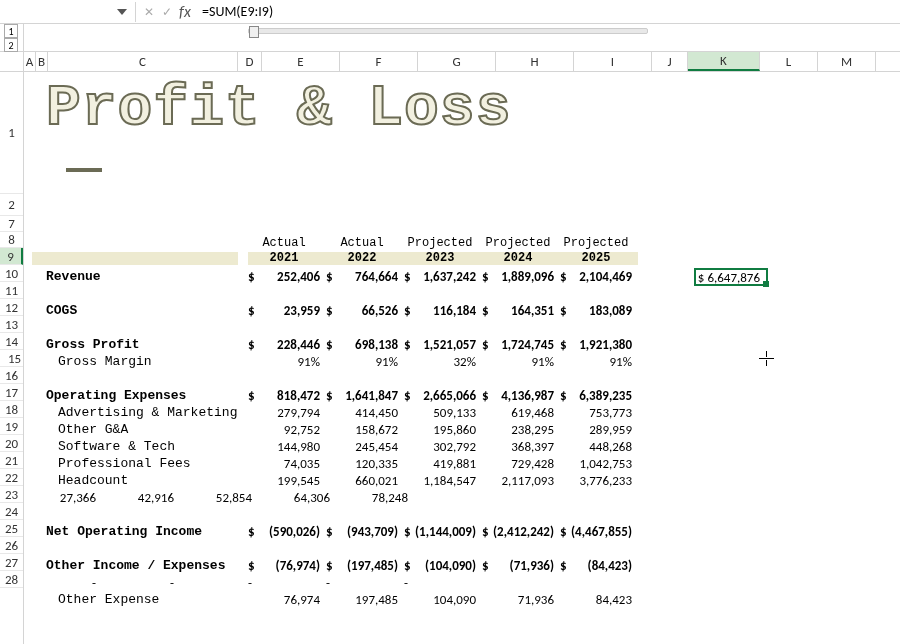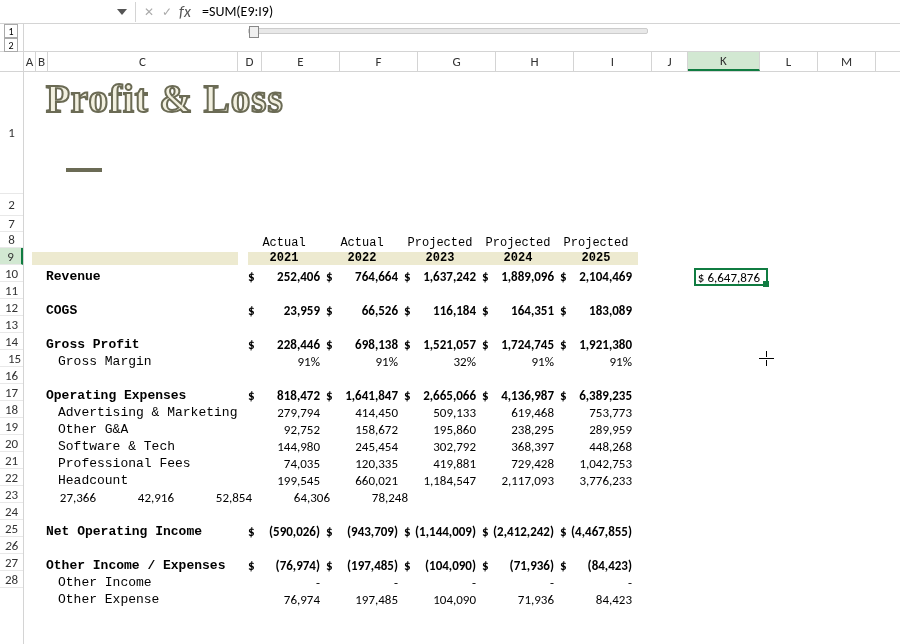--- a/index.html
+++ b/index.html
@@ -85,22 +85,22 @@
       font-size:13px; color:#333;
     }
     .rowhdr { border-bottom:1px solid #e8e8e8; display:flex; align-items:center; justify-content:center; flex-shrink:0;}
     .rowhdr.active { background:#d2e8d2; border-right:2px solid #107c41; }
     .cells { position:relative; flex:1; background:#fff; }
 
     
     .big-title {
       position:absolute;
       left: 22px; top: 4px;
-      font-family: Liberation Serif, serif;
-      font-size: 39px;
+      font-family: Liberation Mono, monospace;
+      font-size: 58px;
       font-weight: 900;
       color: #f2f0e0;
       -webkit-text-stroke: 2px #6b6b55;
       letter-spacing: 1px;
     }
     .title-underline {
       position:absolute;
       left: 42px; top: 96px;
       width: 36px; height:4px; background:#6b6b55;
     }
@@ -211,21 +211,21 @@
       <div class="rowhdr" style="height: 17px;">16</div>
       <div class="rowhdr" style="height: 17px;">17</div>
       <div class="rowhdr" style="height: 17px;">18</div>
       <div class="rowhdr" style="height: 17px;">19</div>
       <div class="rowhdr" style="height: 17px;">20</div>
       <div class="rowhdr" style="height: 17px;">21</div>
       <div class="rowhdr" style="height: 17px;">22</div>
       <div class="rowhdr" style="height: 17px;">23</div>
       <div class="rowhdr" style="height: 17px;">24</div>
       <div class="rowhdr" style="height: 17px;">25</div>
-      <div class="rowhdr" style="height: 17px; font-style: italic;">26</div>
+      <div class="rowhdr" style="height: 17px;">26</div>
       <div class="rowhdr" style="height: 17px;">27</div>
       <div class="rowhdr" style="height: 17px;">28</div>
     </div>
   <div class="cells">
     <div class="big-title">Profit &amp; Loss</div>
     <div class="title-underline"></div>
 
     <div class="beige-band" style="left:8px; top:180px; width:206px;"></div>
     <div class="beige-band" style="left:224px; top:180px; width:390px;"></div>
 
@@ -349,21 +349,20 @@
         <div class="tblrow" style="height: 17px;"></div>
         <div class="tblrow">
           <div class="lbl-col bold">Other Income / Expenses</div>
           <div class="num-col bold"><span style="float:left;font-weight:bold">$</span>(76,974)</div>
           <div class="num-col bold"><span style="float:left;font-weight:bold">$</span>(197,485)</div>
           <div class="num-col bold"><span style="float:left;font-weight:bold">$</span>(104,090)</div>
           <div class="num-col bold"><span style="float:left;font-weight:bold">$</span>(71,936)</div>
           <div class="num-col bold"><span style="float:left;font-weight:bold">$</span>(84,423)</div>
         </div>
         <div class="tblrow">
-          <div class="lbl-col indent">Other Income</div>
           <div class="num-col">-</div>
           <div class="num-col">-</div>
           <div class="num-col">-</div>
           <div class="num-col">-</div>
           <div class="num-col">-</div>
         </div>
         <div class="tblrow">
           <div class="lbl-col indent">Other Expense</div>
           <div class="num-col">76,974</div>
           <div class="num-col">197,485</div>

